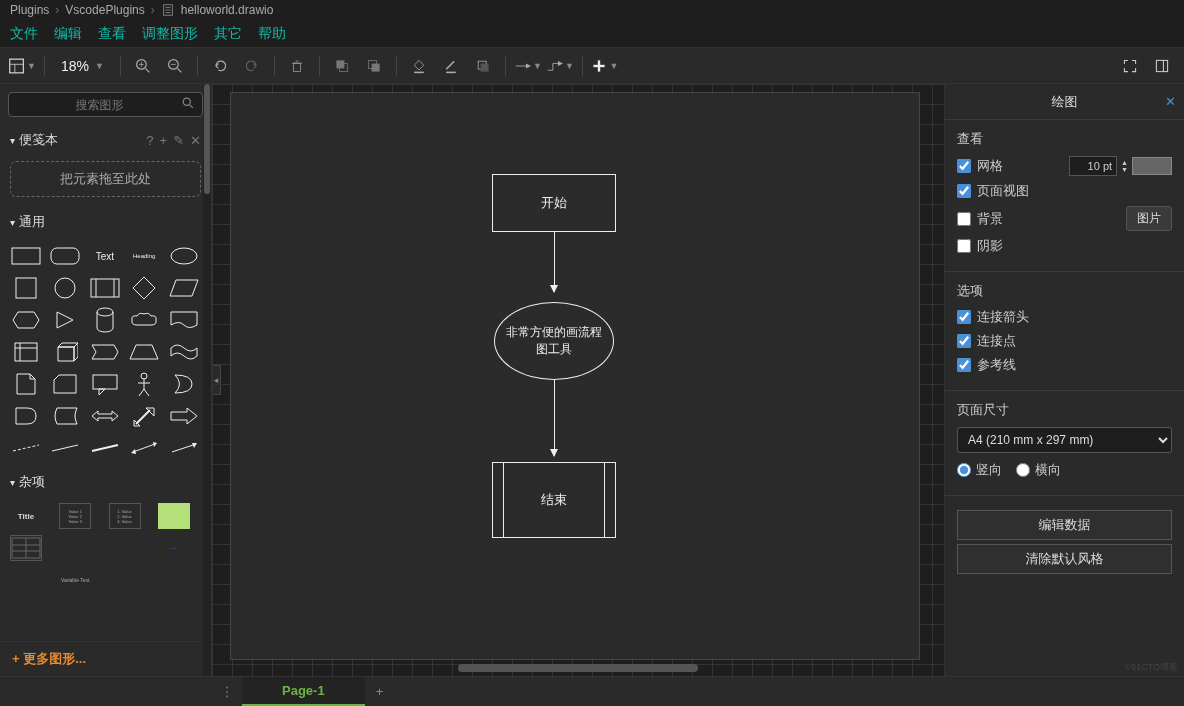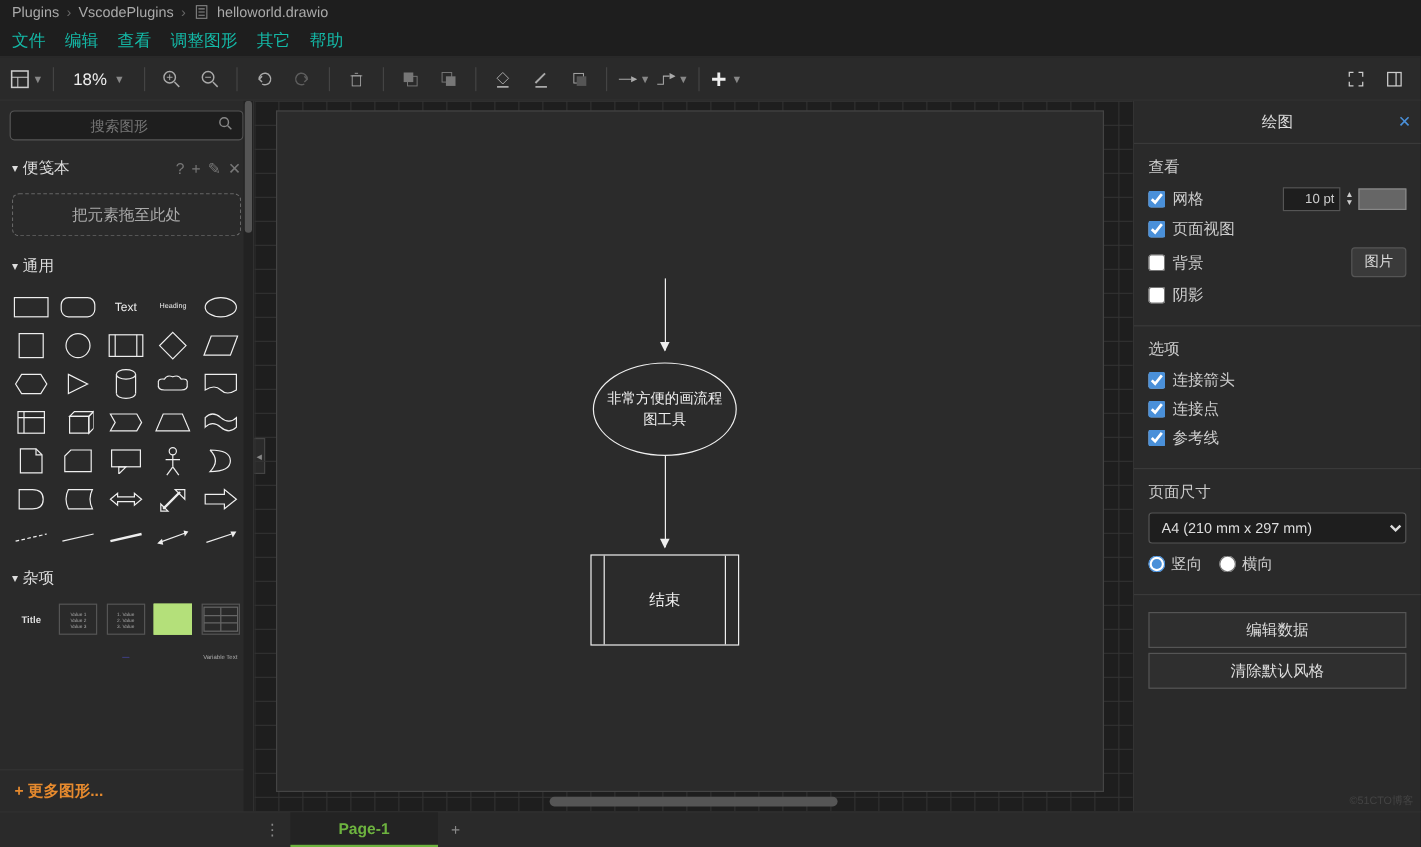--- a/index.html
+++ b/index.html
@@ -116,21 +116,21 @@
   gap: 6px;
   padding: 6px 10px;
 }
 .shape {
   width: 32px; height: 26px;
   display: flex; align-items: center; justify-content: center;
   color: #eee;
 }
 .misc-grid {
   display: grid;
-  grid-template-columns: repeat(5, 1fr);
+  grid-template-columns: repeat(4, 1fr);
   gap: 6px;
   padding: 6px 10px;
 }
 .misc-item {
   width: 32px; height: 26px;
   border: 1px solid #555;
   font-size: 6px;
   color: #aaa;
   display: flex; align-items: center; justify-content: center;
   text-align: center;
@@ -702,20 +702,23 @@
       + <span>更多图形...</span>
     </div>
     <div class="scrollbar-v"></div>
   </div>
 
   <div class="canvas-wrap">
     <div class="collapse-handle">◂</div>
     <div class="grid"></div>
     <div class="page-bg"></div>
 
+    <div class="node-rect" style="left:280px;top:90px;width:124px;height:58px">
+      <span>开始</span>
+    </div>
     <div class="arrow" style="left:342px;top:148px;height:60px"></div>
     <div class="node-ellipse" style="left:282px;top:218px;width:120px;height:78px">
       <span style="padding:0 6px">非常方便的画流程图工具</span>
     </div>
     <div class="arrow" style="left:342px;top:296px;height:76px"></div>
     <div class="node-rect" style="left:280px;top:378px;width:124px;height:76px">
       <div style="position:absolute;left:10px;top:0;bottom:0;width:1px;background:#eee"></div>
       <div style="position:absolute;right:10px;top:0;bottom:0;width:1px;background:#eee"></div>
       <span>结束</span>
     </div>

